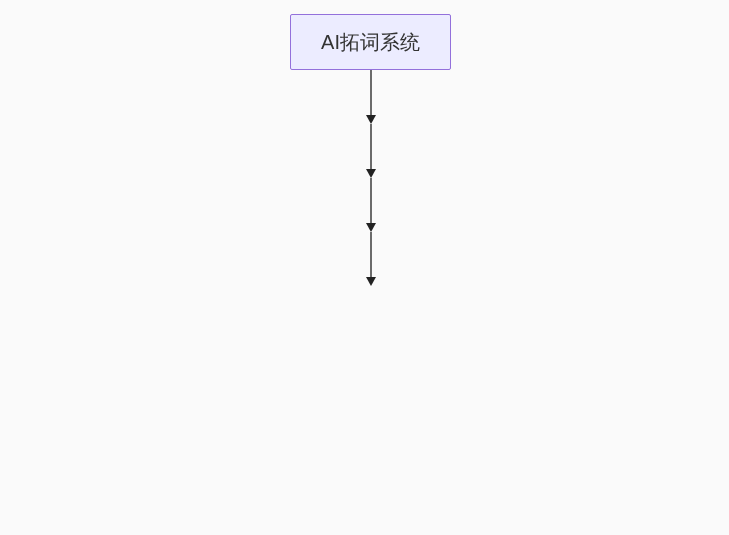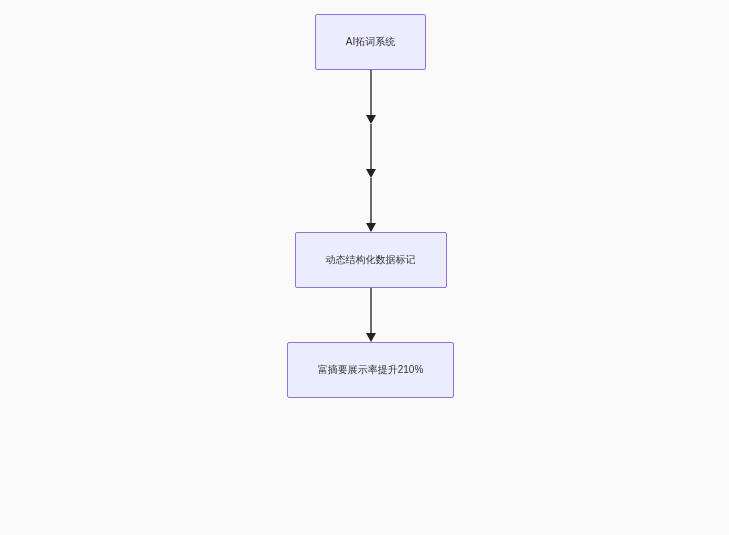--- a/index.html
+++ b/index.html
@@ -19,21 +19,21 @@
     align-items: center;
     padding-top: 14px;
     box-sizing: border-box;
     transform: translateX(6px);
   }
   .node {
     background: #ECECFF;
     border: 1.5px solid #9370DB;
     border-radius: 2px;
     color: #333333;
-    font-size: 10px;
+    font-size: 20px;
     line-height: 22px;
     padding: 16px 30px;
     text-align: center;
     white-space: nowrap;
     box-sizing: border-box;
     flex: 0 0 auto;
   }
   .edge {
     position: relative;
     width: 12px;
@@ -80,26 +80,20 @@
     <div class="line"></div>
     <div class="head"></div>
   </div>
 
 
   <div class="edge">
     <div class="line"></div>
     <div class="head"></div>
   </div>
 
-  <div class="node">
-    <span>动态结构化数据标记</span>
-  </div>
 
   <div class="edge">
     <div class="line"></div>
     <div class="head"></div>
   </div>
 
-  <div class="node">
-    <span>富摘要展示率提升210%</span>
-  </div>
 
 </div>
 
 </body></html>

